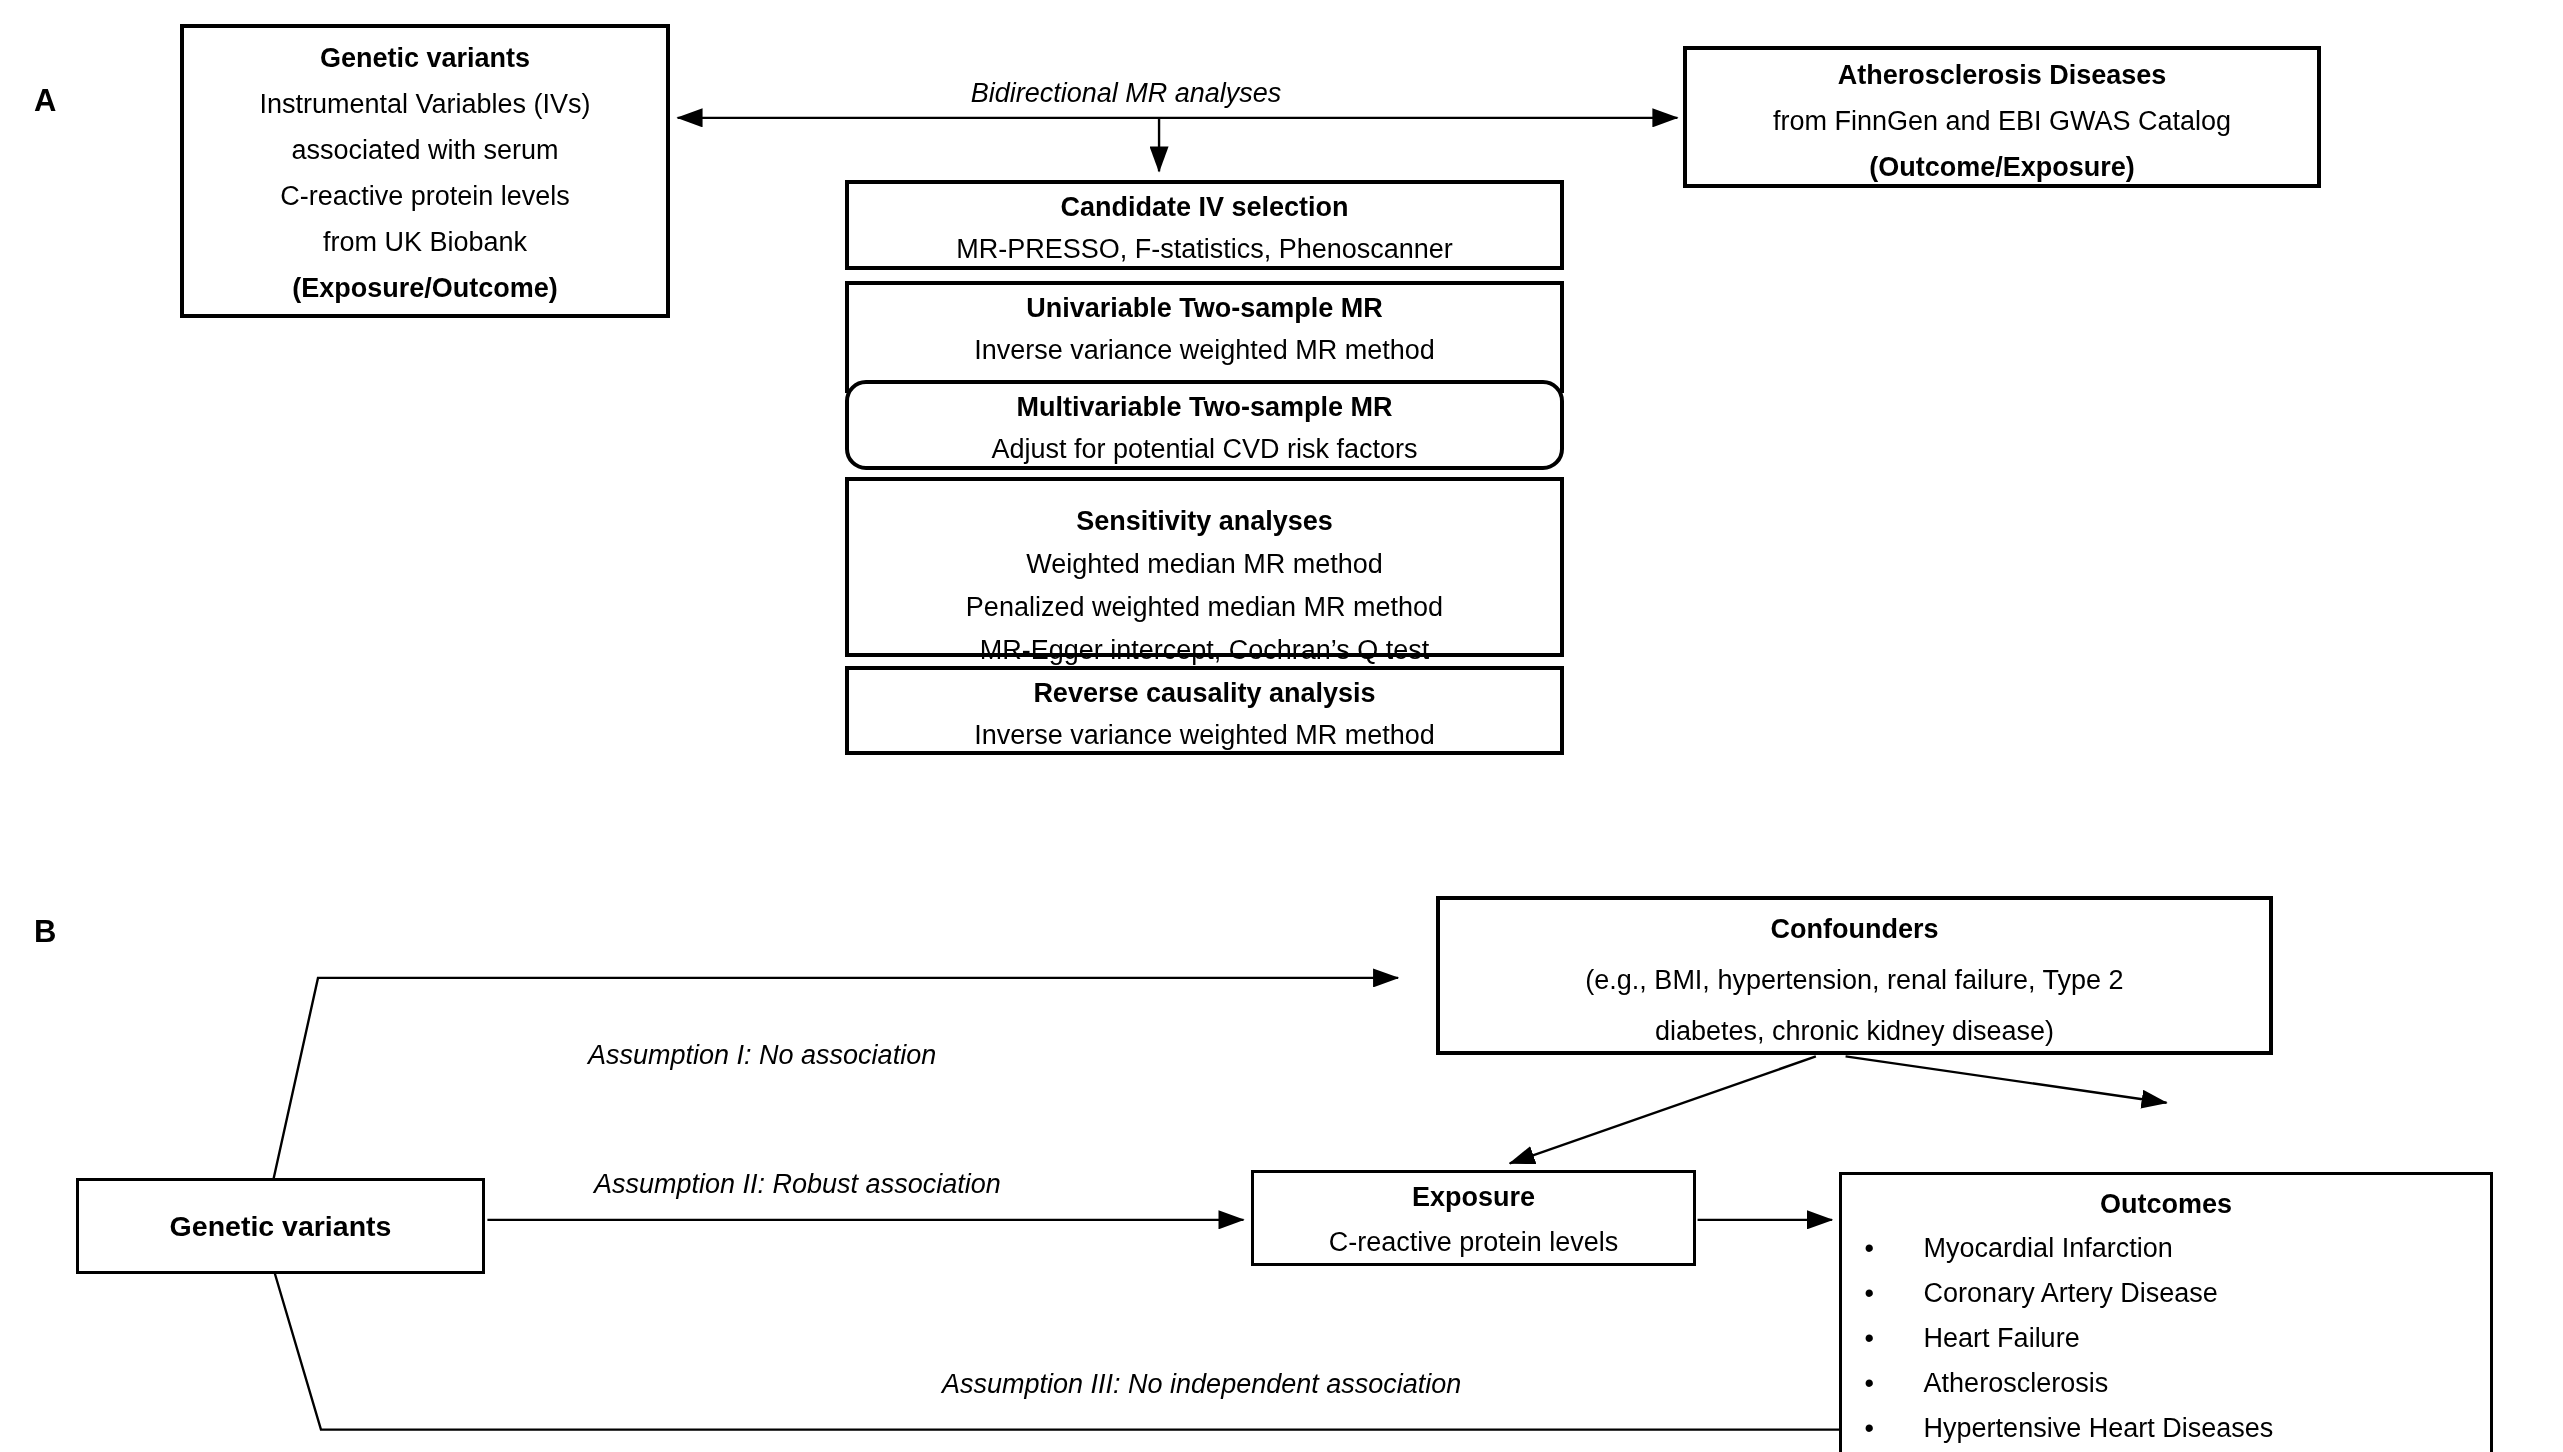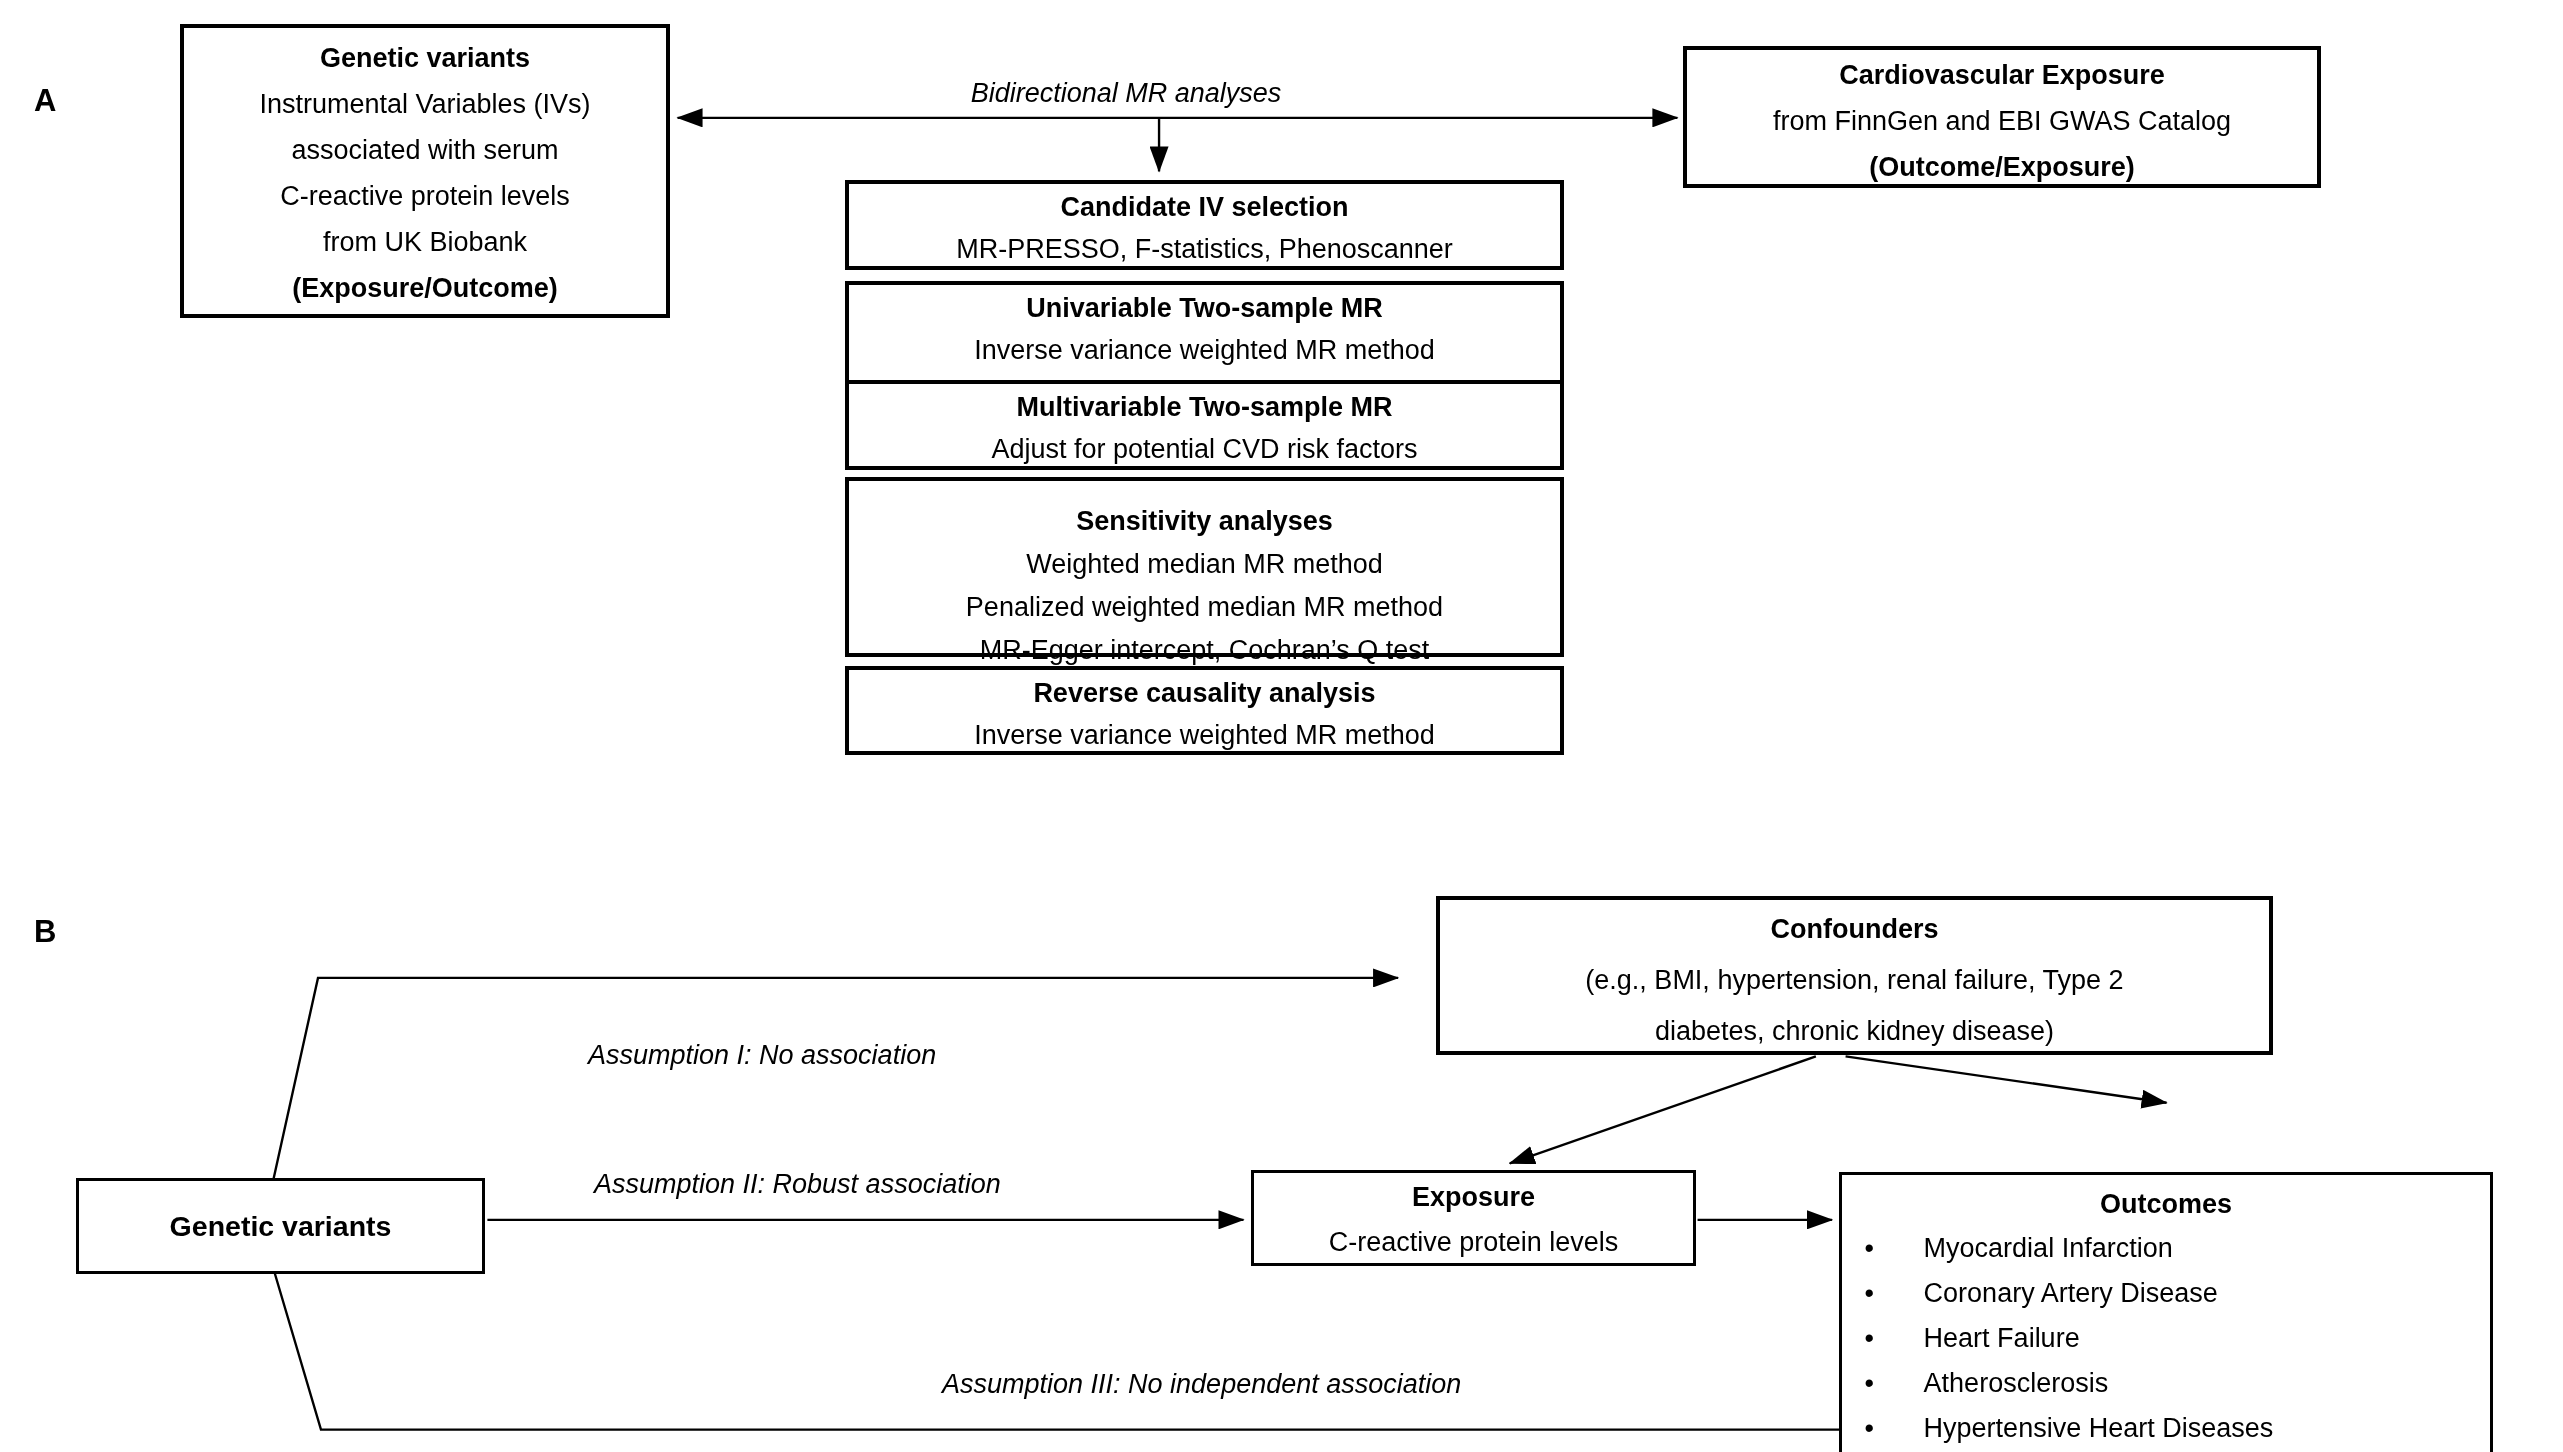--- a/index.html
+++ b/index.html
@@ -20,21 +20,21 @@
 
   
   #lblA{left:34px;top:83px;}
   #boxGVA{left:180px;top:24.4px;width:490px;height:294px;padding-top:7.1px;border-width:4.8px;}
   #lblBidir{left:930px;top:78px;width:392px;text-align:center;}
   #boxCVD{left:1683px;top:46px;width:638px;height:142px;padding-top:2.4px;border-width:4.2px;}
   .step{left:845px;width:719px;padding-top:1.8px;border-width:4.2px;}
   .step .ln{line-height:42px;}
   #s1{top:180px;height:90px;}
   #s2{top:281px;height:112px;}
-  #s3{top:380px;height:90px;}
+  #s3{top:380px;height:90px;border-radius:21px;}
   #s4{top:477px;height:180px;padding-top:19px;}
   #s4 .ln{line-height:43px;}
   #s5{top:666px;height:89px;}
 
   
   #lblB{left:34px;top:914px;}
   #boxGVB{left:76px;top:1178px;width:409px;height:96px;display:flex;align-items:center;justify-content:center;}
   #boxGVB .ln{font-size:28.5px;}
   #boxConf{left:1406px;top:896px;width:837px;height:159px;padding-top:3.6px;border-width:4.8px;}
   #boxConf .ln{line-height:51px;}
@@ -78,21 +78,21 @@
     <div class="ln">Instrumental Variables (IVs)</div>
     <div class="ln">associated with serum</div>
     <div class="ln">C-reactive protein levels</div>
     <div class="ln">from UK Biobank</div>
     <div class="ln b">(Exposure/Outcome)</div>
   </div>
 
   <div class="flow-label" id="lblBidir">Bidirectional MR analyses</div>
 
   <div class="box" id="boxCVD">
-    <div class="ln b">Cardiovascular Exposure</div>
+    <div class="ln b">Atherosclerosis Diseases</div>
     <div class="ln">from FinnGen and EBI GWAS Catalog</div>
     <div class="ln b">(Outcome/Exposure)</div>
   </div>
 
   <div class="box step" id="s1">
     <div class="ln b">Candidate IV selection</div>
     <div class="ln">MR-PRESSO, F-statistics, Phenoscanner</div>
   </div>
   <div class="box step" id="s2">
     <div class="ln b">Univariable Two-sample MR</div>

